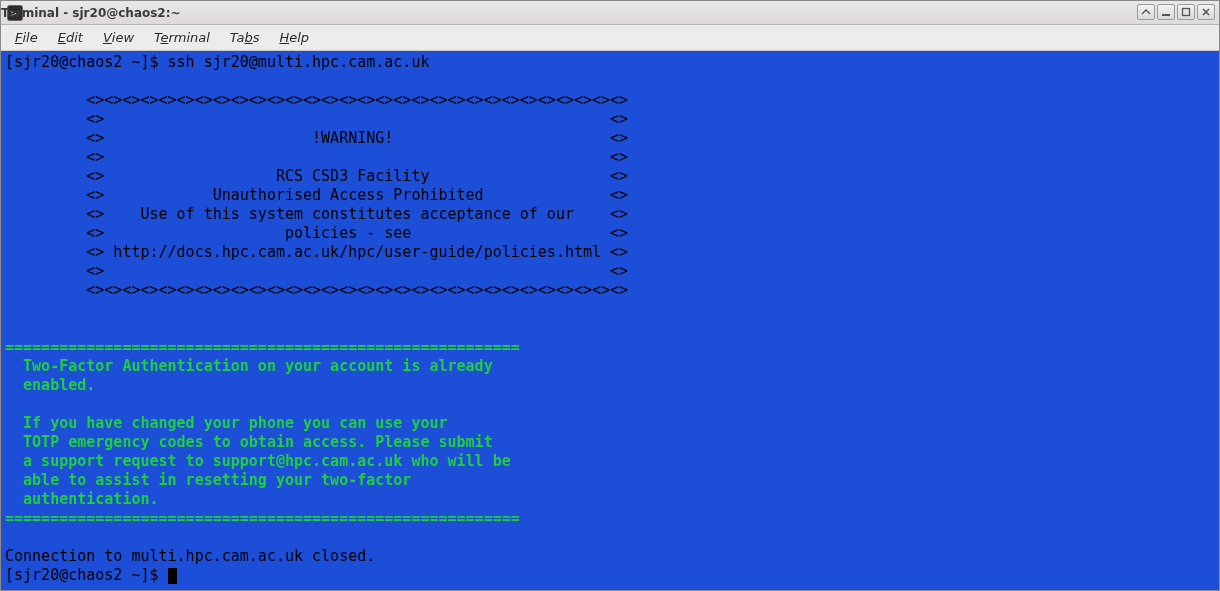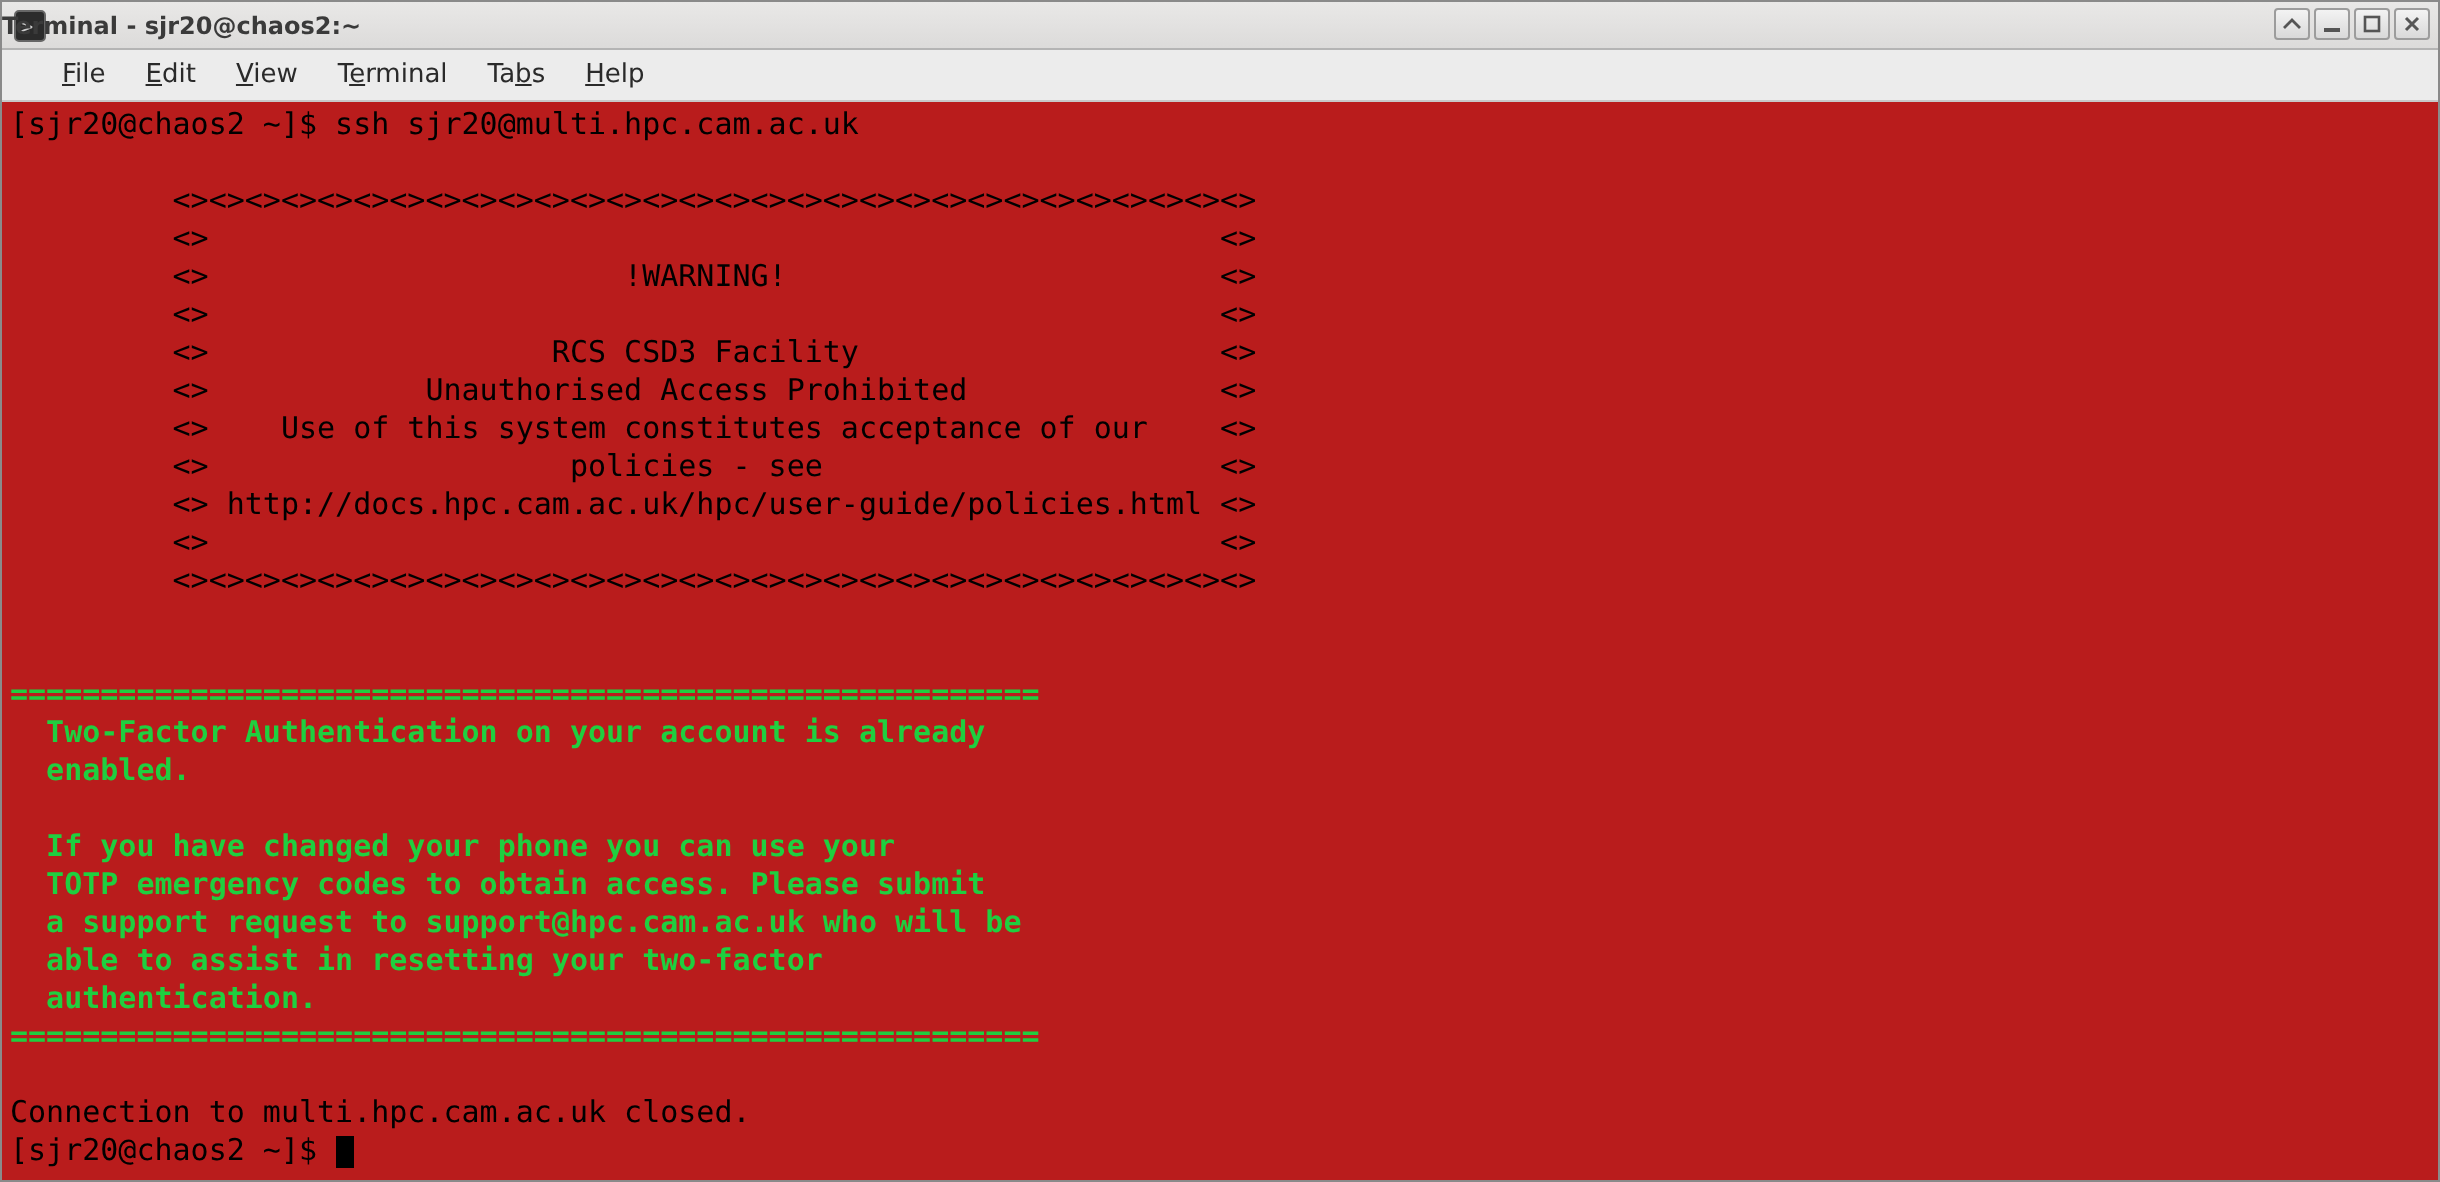--- a/index.html
+++ b/index.html
@@ -56,33 +56,34 @@
     display:flex;align-items:center;justify-content:center;
     font-size:10px; color:#555;
     cursor:pointer;
   }
   .menubar {
     height: 26px;
     background: #ececec;
     border-bottom: 1px solid #c8c8c8;
     display:flex;
     align-items:center;
-    padding: 0 20px;
+    padding: 0 4px;
     gap: 0;
     font-size:13px;
     color:#2a2a2a;
+    font-style:italic;
   }
   .menu-item {
     padding: 4px 10px;
     cursor:pointer;
   }
   .menu-item u { text-decoration: underline; }
   .terminal {
     flex:1;
-    background:#b91c1c;
+    background:#1d4ed8;
     font-family: "DejaVu Sans Mono","Liberation Mono","Consolas",monospace;
     font-size: 15px;
     line-height: 19px;
     color:#000;
     padding: 2px 4px;
     white-space: pre;
     overflow:hidden;
     position:relative;
   }
   .green { color:#1fcf3f; font-weight:bold; }

